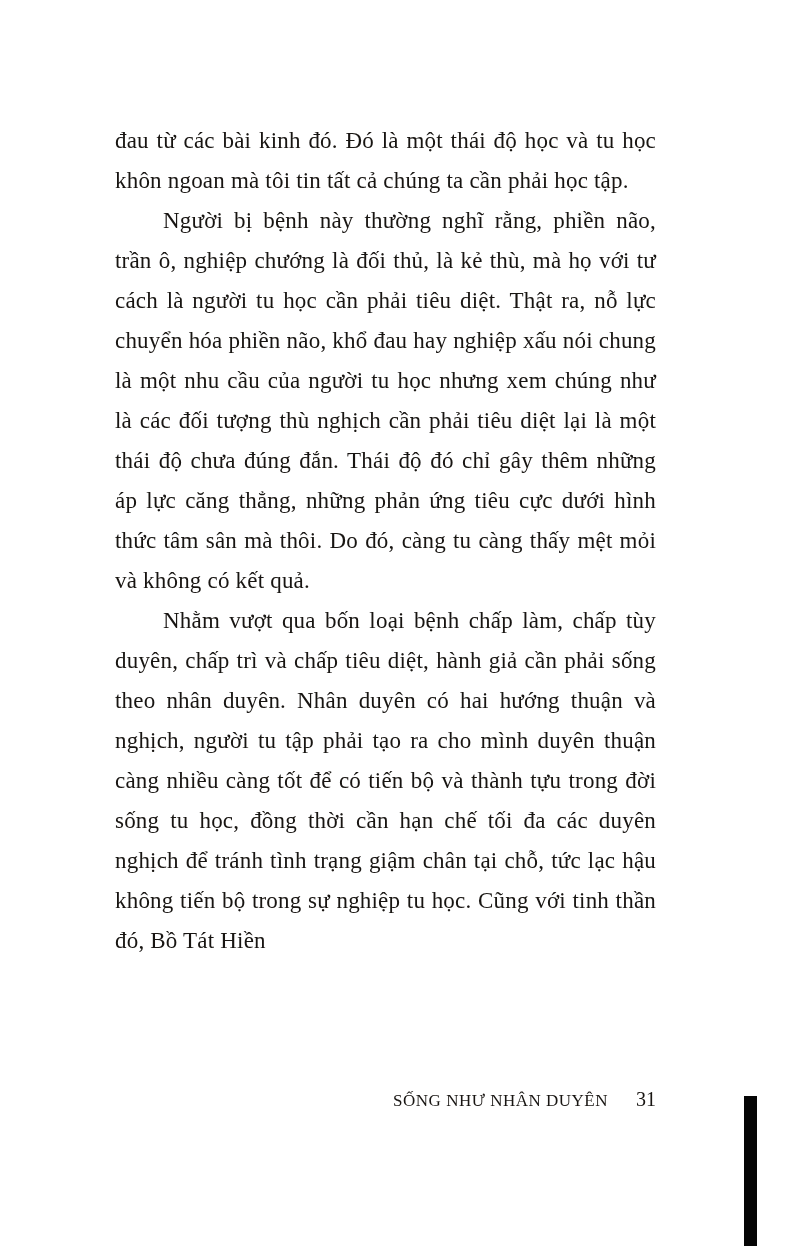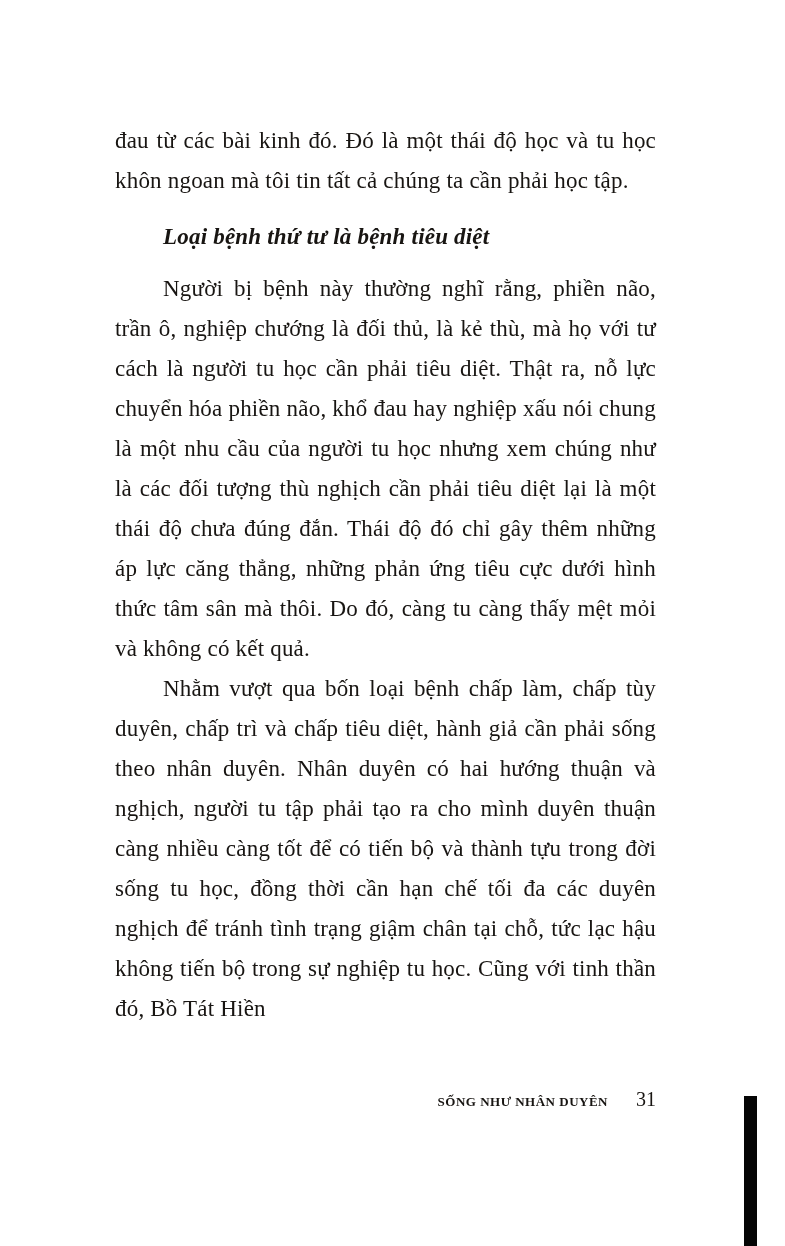--- a/index.html
+++ b/index.html
@@ -42,22 +42,22 @@
   }
   .footer {
     position: absolute;
     left: 115px;
     top: 1088px;
     width: 541px;
     text-align: right;
     white-space: nowrap;
   }
   .running-title {
-    font-weight: bold;
-    font-size: 13px;
+    font-weight: normal;
+    font-size: 17px;
     letter-spacing: 0.5px;
     font-family: "Liberation Serif", serif;
   }
   .page-number {
     font-size: 20px;
     margin-left: 24px;
     font-weight: normal;
   }
   .edge-bar {
     position: absolute;
@@ -70,21 +70,20 @@
 </style>
 </head>
 <body>
 
 <div class="page">
 
   <div class="text-block">
 
     <p class="para continuation">đau từ các bài kinh đó. Đó là một thái độ học và tu học khôn ngoan mà tôi tin tất cả chúng ta cần phải học tập.</p>
 
-    <p class="section-heading">Loại bệnh thứ tư là bệnh tiêu diệt</p>
 
     <p class="para">Người bị bệnh này thường nghĩ rằng, phiền não, trần ô, nghiệp chướng là đối thủ, là kẻ thù, mà họ với tư cách là người tu học cần phải tiêu diệt. Thật ra, nỗ lực chuyển hóa phiền não, khổ đau hay nghiệp xấu nói chung là một nhu cầu của người tu học nhưng xem chúng như là các đối tượng thù nghịch cần phải tiêu diệt lại là một thái độ chưa đúng đắn. Thái độ đó chỉ gây thêm những áp lực căng thẳng, những phản ứng tiêu cực dưới hình thức tâm sân mà thôi. Do đó, càng tu càng thấy mệt mỏi và không có kết quả.</p>
 
     <p class="para">Nhằm vượt qua bốn loại bệnh chấp làm, chấp tùy duyên, chấp trì và chấp tiêu diệt, hành giả cần phải sống theo nhân duyên. Nhân duyên có hai hướng thuận và nghịch, người tu tập phải tạo ra cho mình duyên thuận càng nhiều càng tốt để có tiến bộ và thành tựu trong đời sống tu học, đồng thời cần hạn chế tối đa các duyên nghịch để tránh tình trạng giậm chân tại chỗ, tức lạc hậu không tiến bộ trong sự nghiệp tu học. Cũng với tinh thần đó, Bồ Tát Hiền</p>
 
   </div>
 
   <div class="footer">
     <span class="running-title">SỐNG NHƯ NHÂN DUYÊN</span>
     <span class="page-number">31</span>

